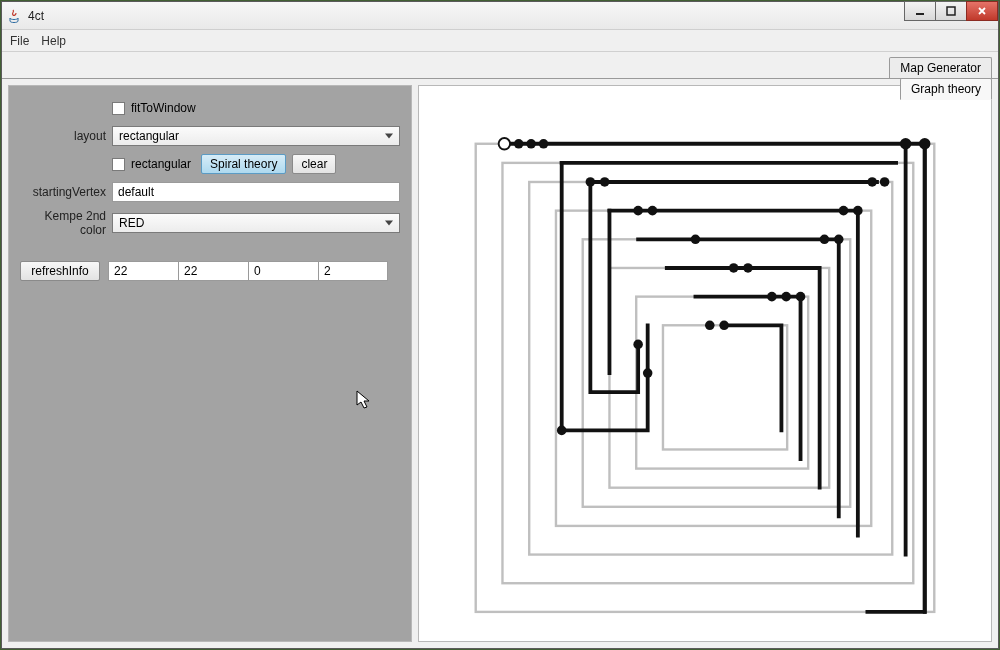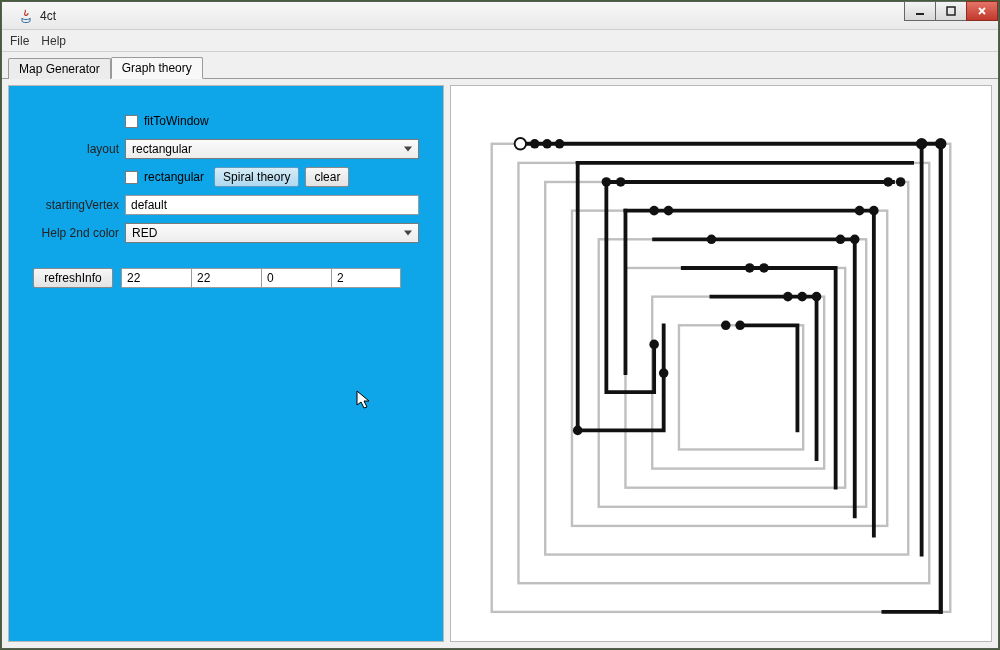--- a/index.html
+++ b/index.html
@@ -19,21 +19,21 @@
     display: flex;
     flex-direction: column;
     box-shadow: 0 0 0 1px rgba(0,0,0,0.1);
   }
   .titlebar {
     height: 28px;
     background: linear-gradient(to bottom, #f7f7f7, #e9e9e9);
     border-bottom: 1px solid #cfcfcf;
     display: flex;
     align-items: center;
-    padding: 0 16px;
+    padding: 0 4px;
     position: relative;
     text-align: center;
   }
   .titlebar-icon {
     width: 16px; height: 16px;
     margin-right: 6px;
     display: flex; align-items: center; justify-content: center;
   }
   .titlebar-title { color: #222; }
   .titlebar-controls {
@@ -60,20 +60,21 @@
     padding: 0 8px;
     gap: 12px;
     color: #333;
   }
   .menubar span { cursor: pointer; }
   .tabbar {
     height: 26px;
     padding: 4px 6px 0 6px;
     display: flex;
     align-items: flex-end;
+    flex-direction: column;
   }
   .tab {
     border: 1px solid #9a9a9a;
     border-bottom: none;
     background: #ececec;
     padding: 3px 10px;
     margin-right: 0px;
     cursor: pointer;
     border-radius: 2px 2px 0 0;
     position: relative;
@@ -86,24 +87,24 @@
   }
   .content {
     flex: 1;
     display: flex;
     padding: 6px;
     gap: 6px;
     background: #f0f0f0;
     border-top: 1px solid #9a9a9a;
   }
   .panel-left {
-    width: 436px;
+    width: 404px;
     border: 1px solid #b8b8b8;
-    background: #0ea5e9;
-    padding: 24px;
+    background: #a3a3a3;
+    padding: 11px;
   }
   .panel-right {
     flex: 1;
     border: 1px solid #b8b8b8;
     background: #ffffff;
     position: relative;
   }
   .row {
     display: flex;
     align-items: center;
@@ -269,21 +270,21 @@
 
       <div class="row">
         <div class="row-label">startingVertex</div>
         <div class="textfield">
           <span>default</span>
         </div>
       </div>
 
 
       <div class="row">
-        <div class="row-label">Help 2nd color</div>
+        <div class="row-label">Kempe 2nd color</div>
         <div class="select">
           <span>RED</span>
         </div>
       </div>
 
       <div class="info-grid">
         <button class="btn" style="min-width:80px">refreshInfo</button>
         <div class="info-cell">22</div>
         <div class="info-cell">22</div>
         <div class="info-cell">0</div>

